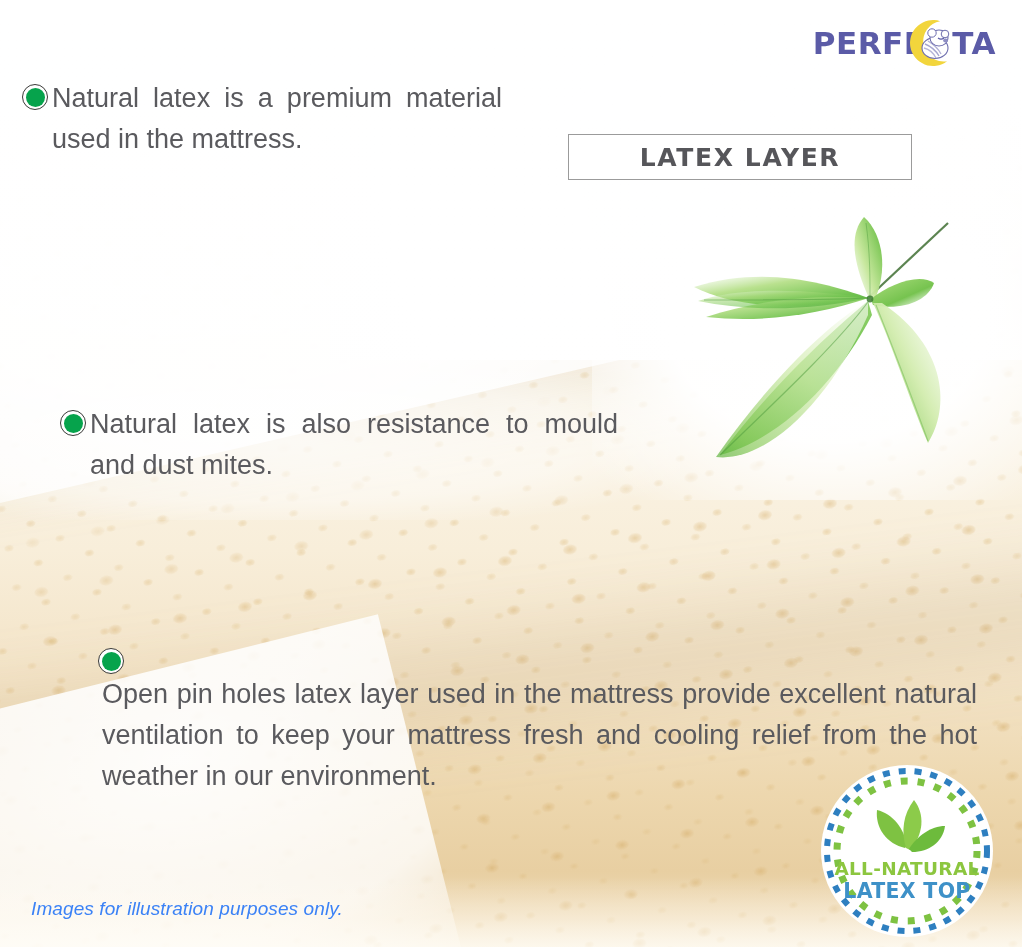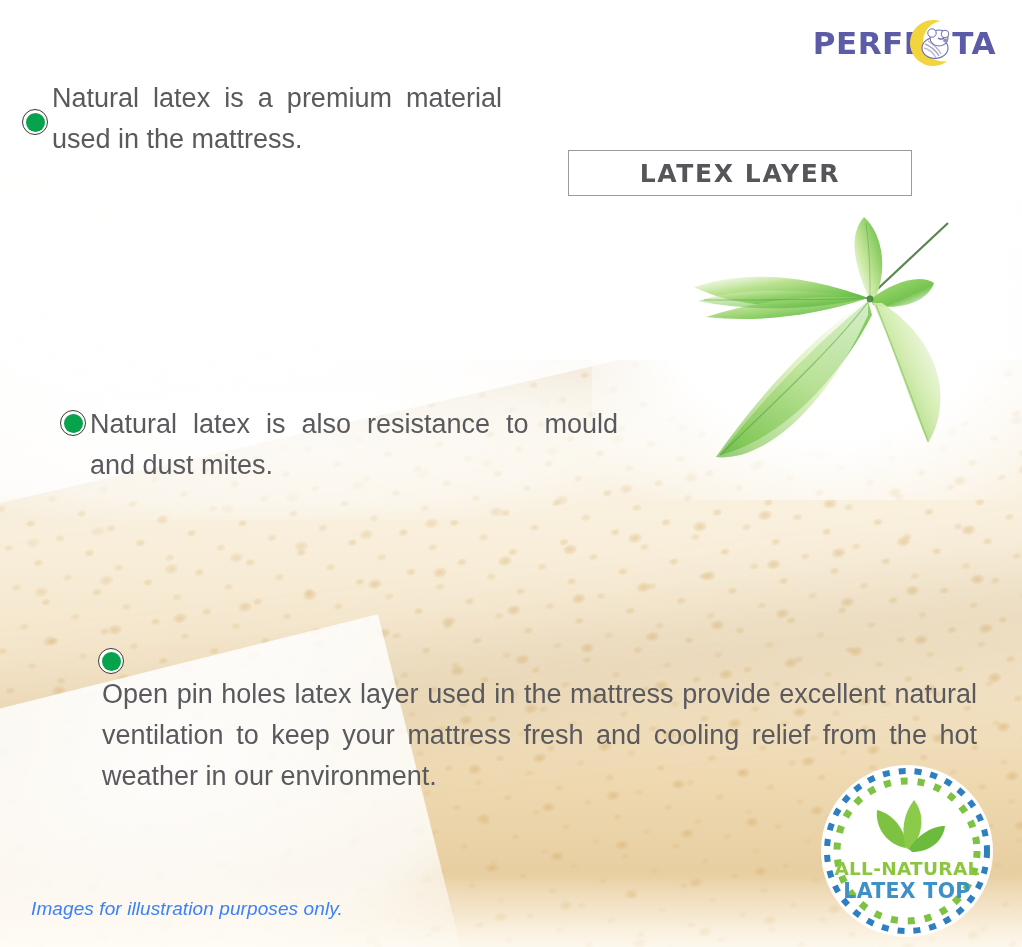--- a/index.html
+++ b/index.html
@@ -220,21 +220,21 @@
     top: -2px;
     width: 50px;
     height: 50px;
     z-index: 2;
   }
 
   
   .title-box {
     position: absolute;
     left: 568px;
-    top: 150px;
+    top: 134px;
     width: 344px;
     height: 46px;
     border: 1px solid #9b9b9b;
     background: rgba(255,255,255,0.93);
     display: flex;
     align-items: center;
     justify-content: center;
   }
   .title-box-text {
     font-family: "DejaVu Sans", sans-serif;
@@ -274,21 +274,21 @@
     font-size: 27px;
     line-height: 1.52;
     margin-left: 4px;
     text-align: justify;
     font-family: "Liberation Sans", sans-serif;
   }
   .bullet-text.jst {
     text-align-last: left;
   }
 
-  #bullet-1 { left: 22px;  top: 78px;  width: 480px; align-items: center; }
+  #bullet-1 { left: 22px;  top: 78px;  width: 480px; }
   #bullet-1 .bullet-text { width: 452px; }
 
   #bullet-2 { left: 60px;  top: 404px; width: 560px; }
   #bullet-2 .bullet-text { width: 528px; }
 
   #bullet-3 { left: 98px;  top: 642px; width: 905px; flex-direction: column; }
   #bullet-3 .bullet-text { width: 875px; }
 
   
   .leaf-photo {

